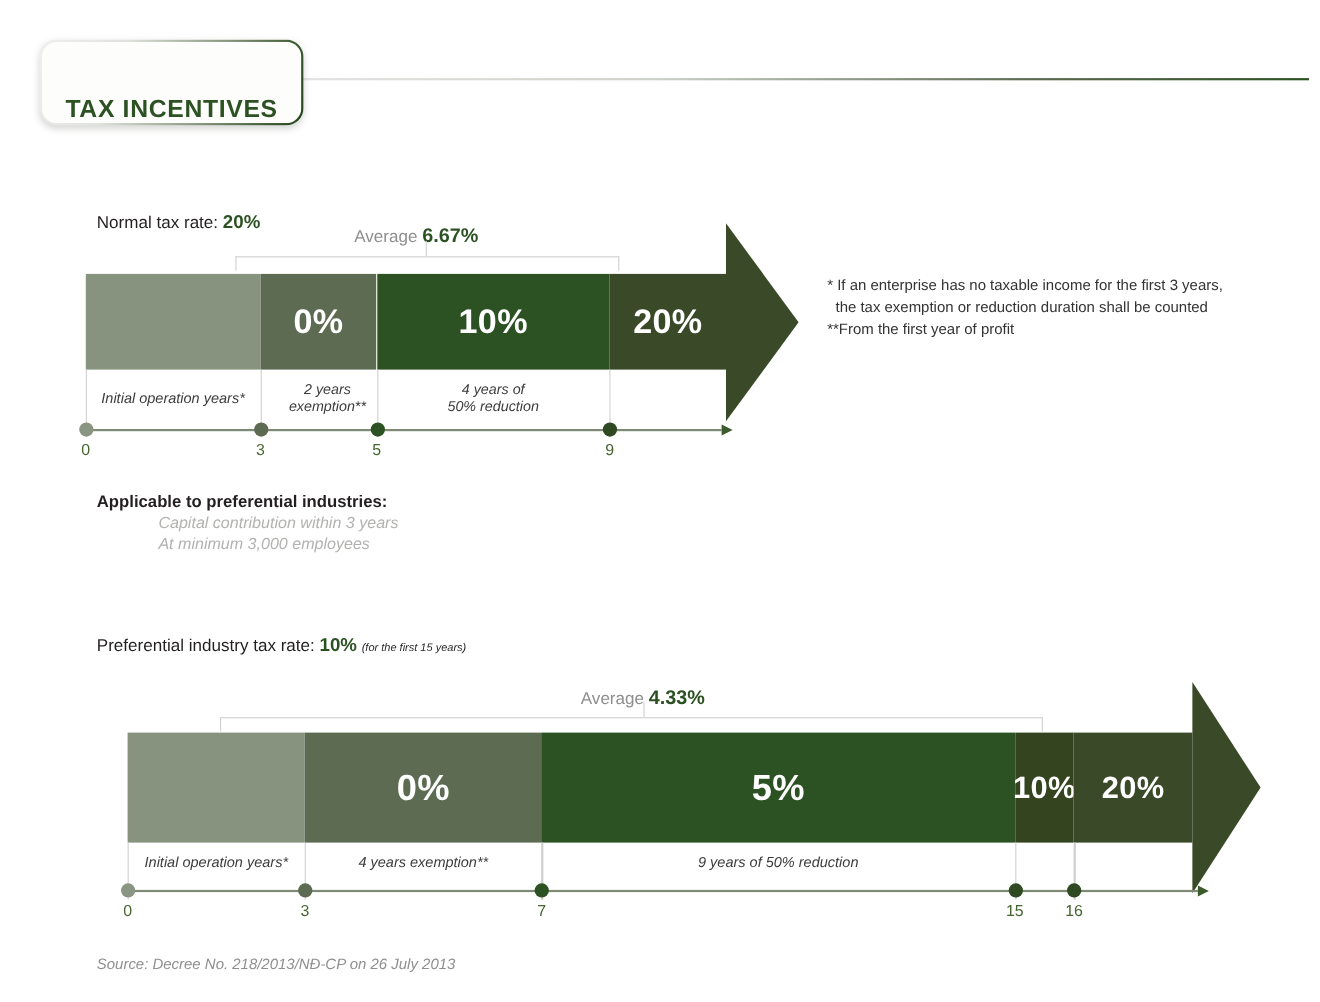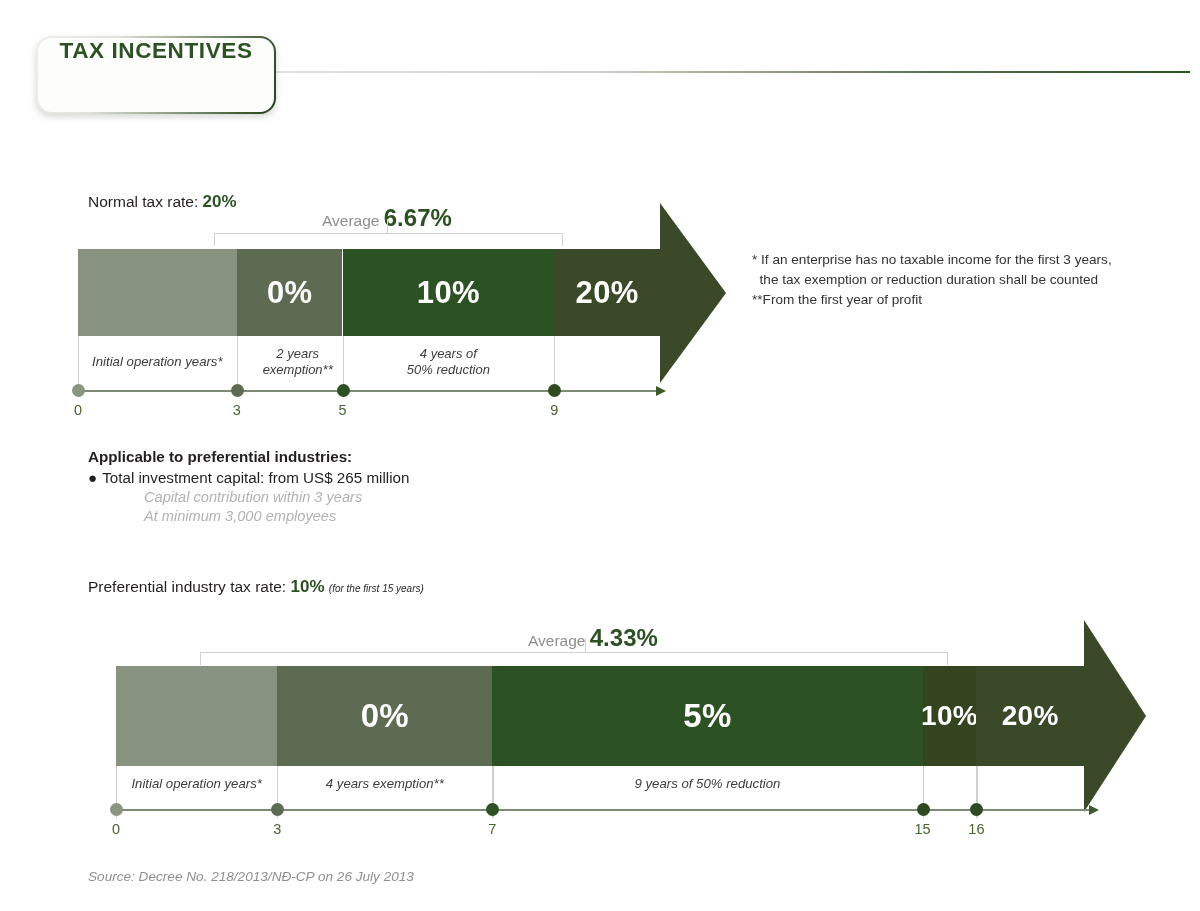--- a/index.html
+++ b/index.html
@@ -22,36 +22,36 @@
   #title-badge {
     position:absolute; left:36px; top:36px; width:240px; height:78px;
     border-radius:16px;
     background:#fdfdfc;
     border:2.5px solid transparent;
     background-image:linear-gradient(#fdfdfc,#fdfdfc),
        linear-gradient(110deg,#efefed 0%, #dfe2dc 30%, #8d9a83 62%, #3d5b31 88%, #23421c 100%);
     background-origin:border-box;
     background-clip:padding-box, border-box;
     box-shadow:0 3px 7px rgba(120,125,115,0.30);
-    display:flex; align-items:flex-start; justify-content:center;
+    display:flex; align-items:flex-end; justify-content:center;
   }
   #title-text {
     font-size:22.5px; font-weight:bold; letter-spacing:0.6px;
     color:#2c5223; white-space:nowrap;
   }
 
   
   .lbl { position:absolute; white-space:nowrap; }
   .rate-line { font-size:15.5px; color:#231f20; }
   .rate-val { font-weight:bold; color:#2c5223; font-size:17px; }
   .rate-note { font-style:italic; font-size:10px; color:#231f20; }
 
   .avg-wrap { font-size:15.5px; }
   .avg-word { color:#8e8e8e; }
-  .avg-val { font-weight:bold; color:#2c5223; font-size:24px; }
+  .avg-val { font-weight:bold; color:#2c5223; font-size:18px; }
 
   
   .bracket { position:absolute; }
   .bracket .hline { position:absolute; left:0; top:0; height:1.4px; width:100%; background:#d0d0ce; }
   .bracket .end { position:absolute; top:0; width:1.4px; height:13px; background:#d0d0ce; }
   .bracket .end.l { left:0; } .bracket .end.r { right:0; }
   .bracket .mid { position:absolute; top:-14px; width:1.4px; height:14px; background:#d0d0ce; }
 
   
   .bar { position:absolute; }
@@ -169,23 +169,20 @@
   </div>
 
   <div id="footnotes">
     <div>* If an enterprise has no taxable income for the first 3 years,</div>
     <div>  the tax exemption or reduction duration shall be counted</div>
     <div>**From the first year of profit</div>
   </div>
 
   <div id="mid-block">
     <div id="mid-title">Applicable to preferential industries:</div>
-    <div class="bullet-row">
-      <span class="dot">●</span><span>Total investment capital: from US$ 265 million</span>
-    </div>
     <div class="sub-ital">Capital contribution within 3 years</div>
     <div class="sub-ital">At minimum 3,000 employees</div>
   </div>
 
   <div class="lbl rate-line" style="left:88px; top:577px;">
     <span>Preferential industry tax rate:</span>
     <span class="rate-val">10%</span>
     <span class="rate-note">(for the first 15 years)</span>
   </div>
 

